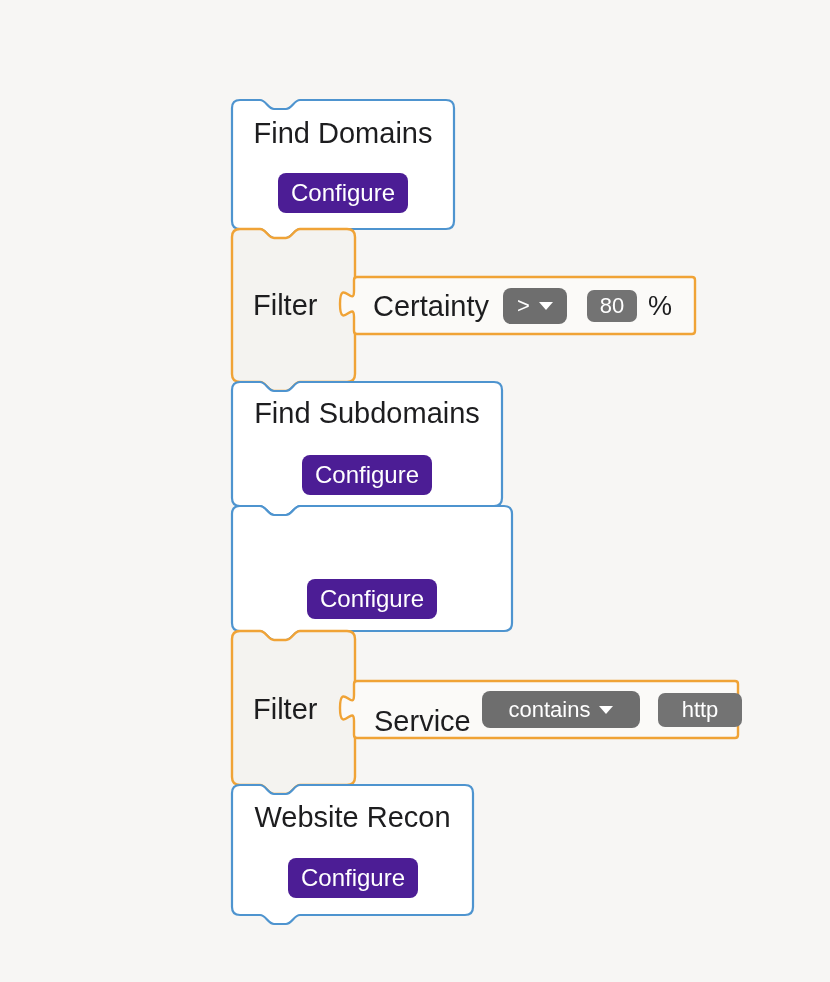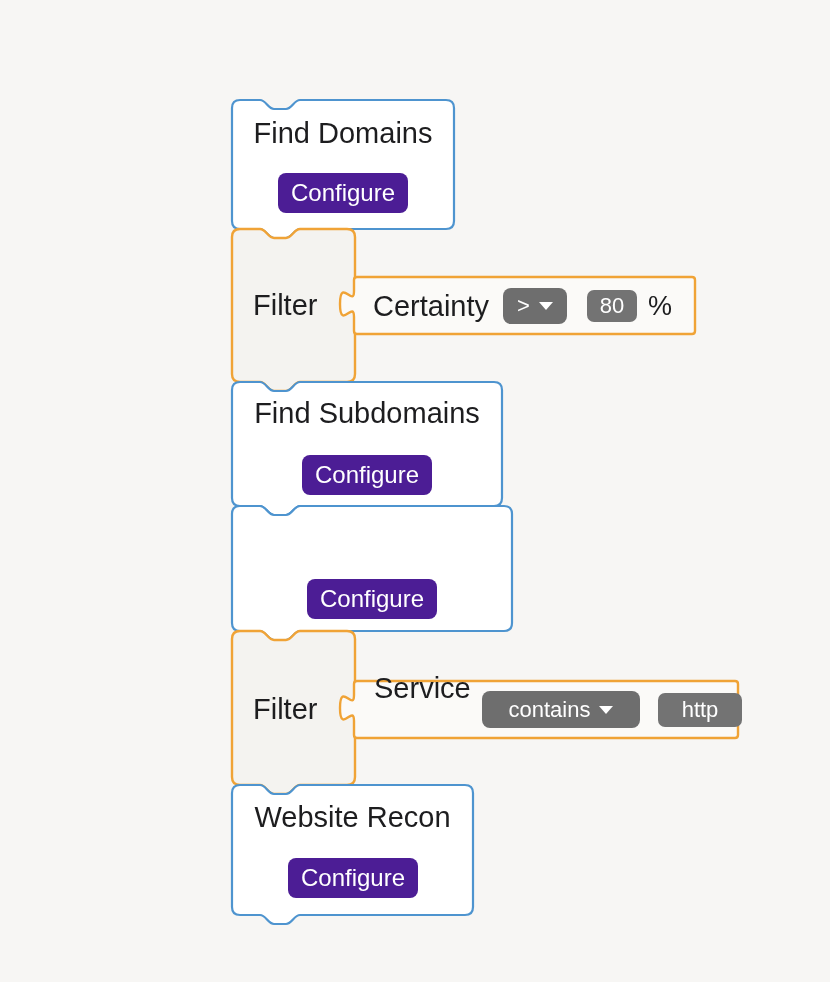--- a/index.html
+++ b/index.html
@@ -87,21 +87,21 @@
   </div>
   <div class="abs chip" style="left:587px;top:290px;width:50px;height:32px;">80</div>
   <div class="abs unit" style="left:648px;top:291px;">%</div>
 
   <div class="abs block-title" style="left:232px;top:396px;width:270px;">Find Subdomains</div>
   <button class="abs configure-btn" style="left:302px;top:455px;">Configure</button>
 
   <button class="abs configure-btn" style="left:307px;top:579px;">Configure</button>
 
   <div class="abs filter-label" style="left:253px;top:692px;">Filter</div>
-  <div class="abs cond-field" style="left:374px;top:671px;">Service</div>
+  <div class="abs cond-field" style="left:374px;top:704px;">Service</div>
   <div class="abs dropdown" style="left:482px;top:691px;width:158px;height:37px;">
     <span>contains</span>
     <span class="caret"></span>
   </div>
   <div class="abs chip" style="left:658px;top:693px;width:84px;height:34px;">http</div>
 
   <div class="abs block-title" style="left:232px;top:800px;width:241px;">Website Recon</div>
   <button class="abs configure-btn" style="left:288px;top:858px;">Configure</button>
 
 </div>

